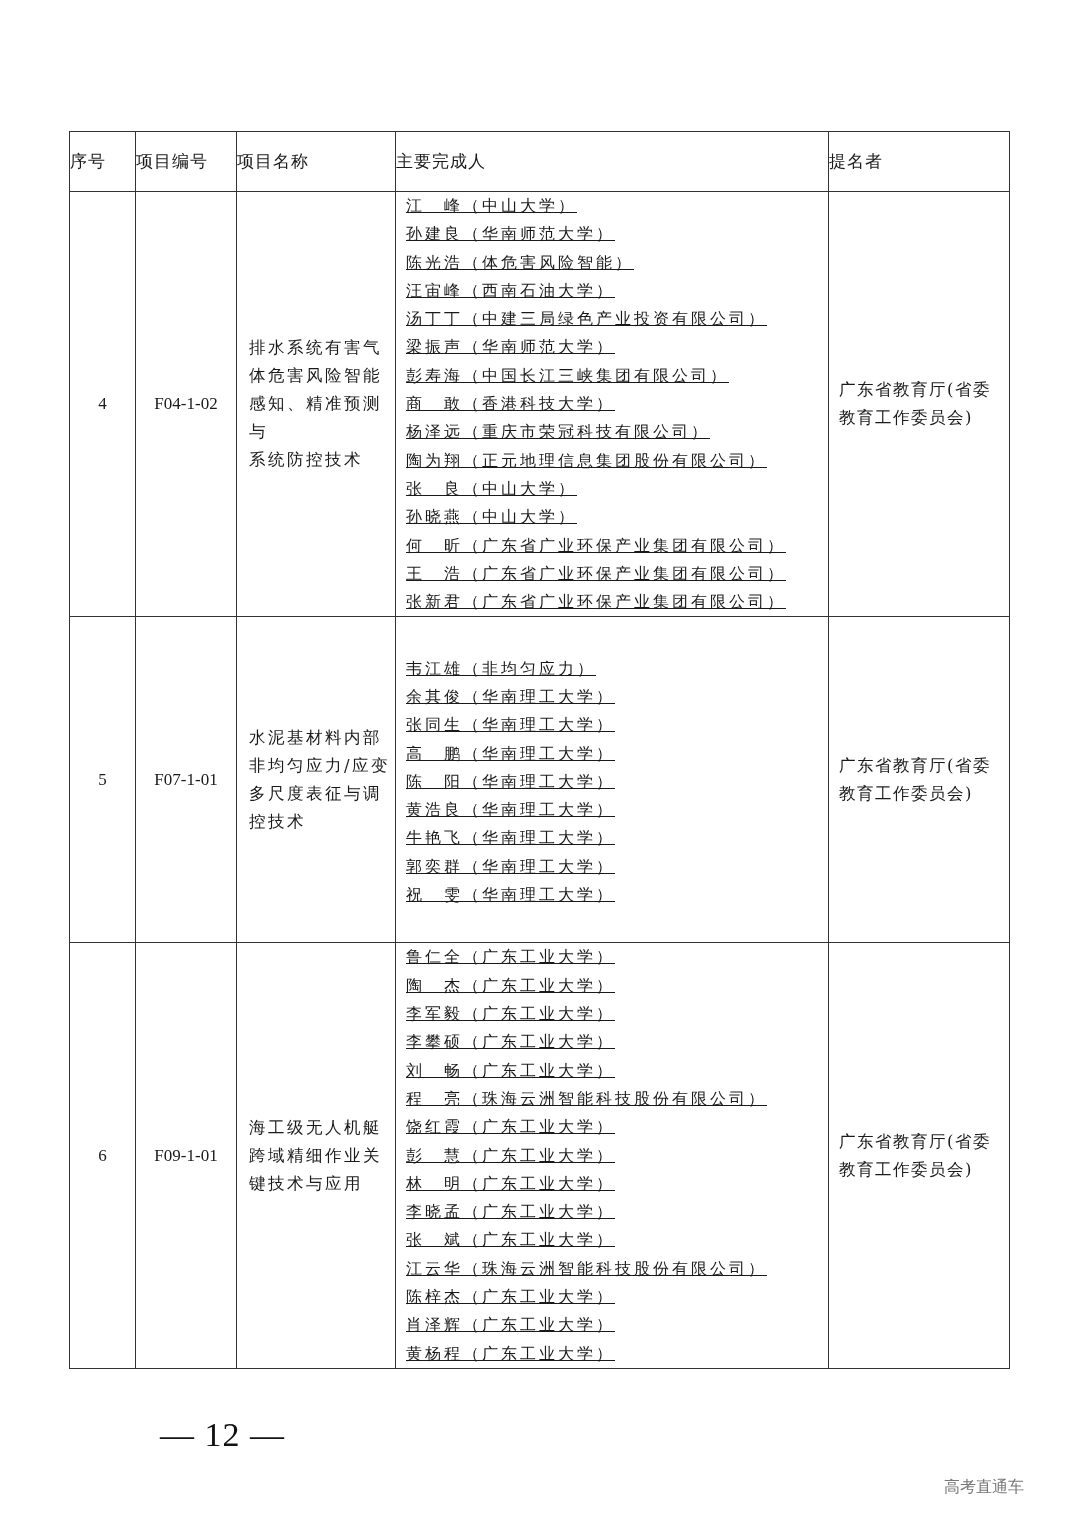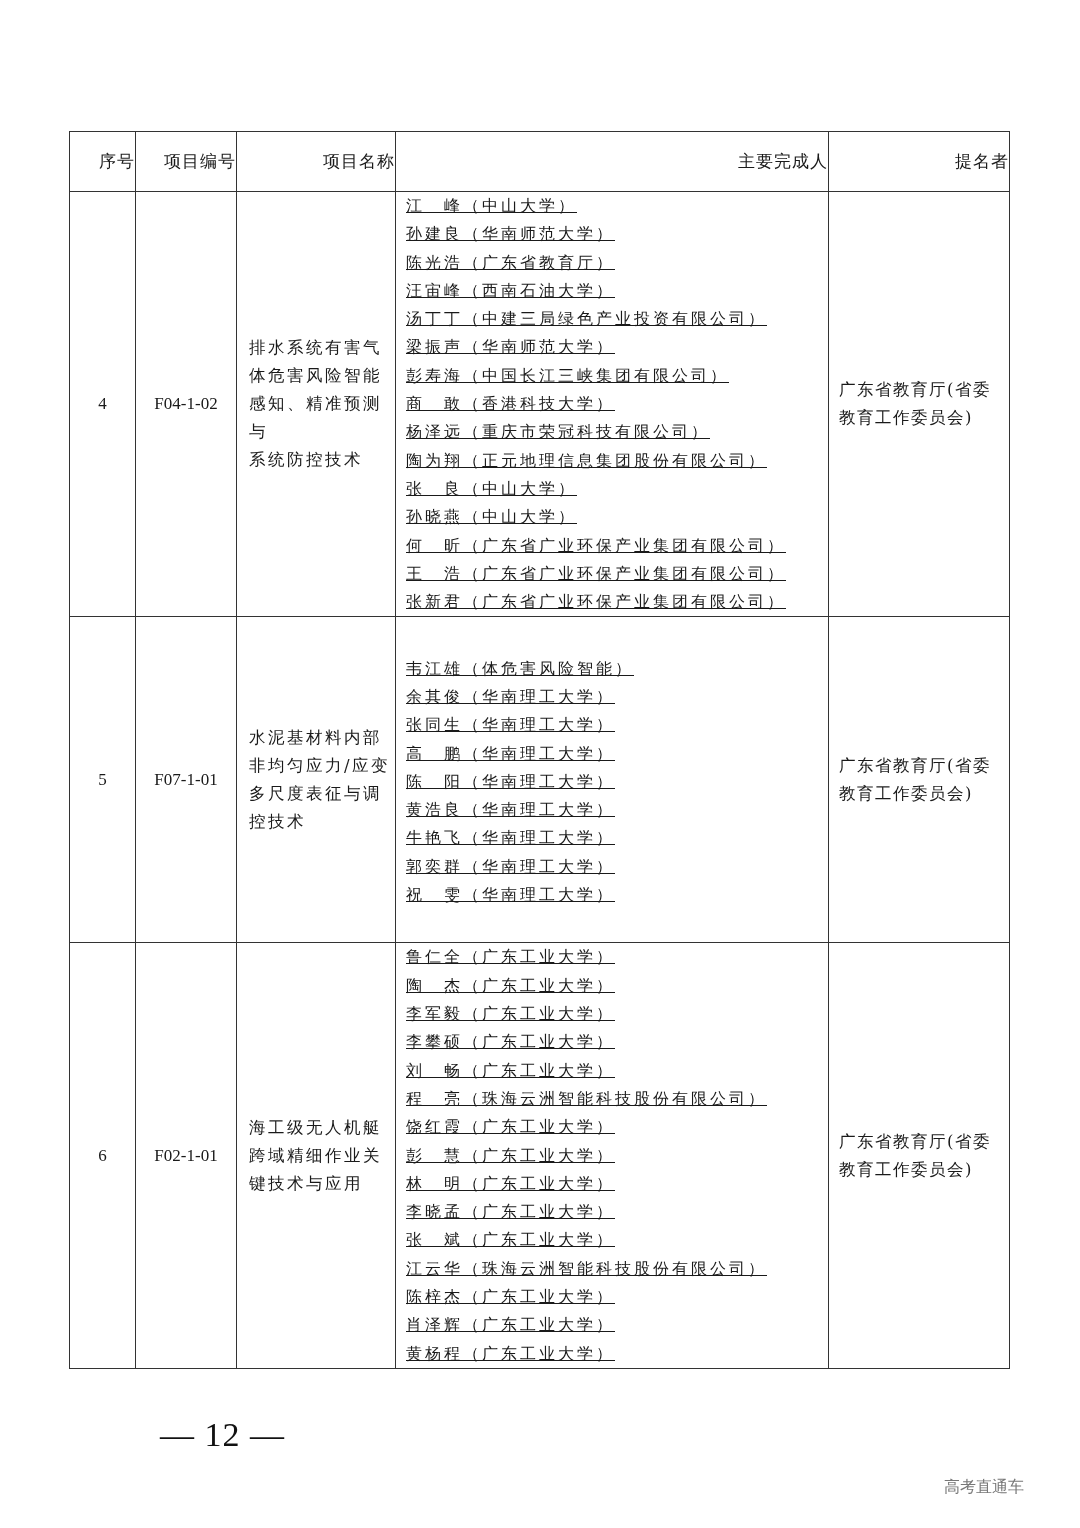--- a/index.html
+++ b/index.html
@@ -25,21 +25,21 @@
     }
     .doc-table th, .doc-table td {
       border: 1.5px solid #333;
       padding: 0;
       vertical-align: middle;
     }
     .doc-table thead th {
       height: 59px;
       font-size: 17px;
       font-weight: normal;
-      text-align: right;
+      text-align: left;
       letter-spacing: 1px;
     }
     .col-seq { width: 66px; }
     .col-code { width: 101px; }
     .col-name { width: 159px; }
     .col-people { width: 433px; }
     .col-nominator { width: 181px; }
 
     td.seq, td.code {
       text-align: center;
@@ -122,21 +122,21 @@
       <td class="name">
         <div>排水系统有害气</div>
         <div>体危害风险智能</div>
         <div>感知、精准预测与</div>
         <div>系统防控技术</div>
       </td>
       <td class="people">
         <div class="inner">
           <div class="person">江　峰（中山大学）</div>
           <div class="person">孙建良（华南师范大学）</div>
-          <div class="person">陈光浩（广东省教育厅）</div>
+          <div class="person">陈光浩（体危害风险智能）</div>
           <div class="person">汪宙峰（西南石油大学）</div>
           <div class="person">汤丁丁（中建三局绿色产业投资有限公司）</div>
           <div class="person">梁振声（华南师范大学）</div>
           <div class="person">彭寿海（中国长江三峡集团有限公司）</div>
           <div class="person">商　敢（香港科技大学）</div>
           <div class="person">杨泽远（重庆市荣冠科技有限公司）</div>
           <div class="person">陶为翔（正元地理信息集团股份有限公司）</div>
           <div class="person">张　良（中山大学）</div>
           <div class="person">孙晓燕（中山大学）</div>
           <div class="person">何　昕（广东省广业环保产业集团有限公司）</div>
@@ -154,40 +154,40 @@
       <td class="seq">5</td>
       <td class="code">F07-1-01</td>
       <td class="name">
         <div>水泥基材料内部</div>
         <div>非均匀应力/应变</div>
         <div>多尺度表征与调</div>
         <div>控技术</div>
       </td>
       <td class="people">
         <div class="inner">
-          <div class="person">韦江雄（体危害风险智能）</div>
+          <div class="person">韦江雄（非均匀应力）</div>
           <div class="person">余其俊（华南理工大学）</div>
           <div class="person">张同生（华南理工大学）</div>
           <div class="person">高　鹏（华南理工大学）</div>
           <div class="person">陈　阳（华南理工大学）</div>
           <div class="person">黄浩良（华南理工大学）</div>
           <div class="person">牛艳飞（华南理工大学）</div>
           <div class="person">郭奕群（华南理工大学）</div>
           <div class="person">祝　雯（华南理工大学）</div>
         </div>
       </td>
       <td class="nominator">
         <div>广东省教育厅(省委</div>
         <div>教育工作委员会)</div>
       </td>
     </tr>
 
     <tr class="row6">
       <td class="seq">6</td>
-      <td class="code">F02-1-01</td>
+      <td class="code">F09-1-01</td>
       <td class="name">
         <div>海工级无人机艇</div>
         <div>跨域精细作业关</div>
         <div>键技术与应用</div>
       </td>
       <td class="people">
         <div class="inner">
           <div class="person">鲁仁全（广东工业大学）</div>
           <div class="person">陶　杰（广东工业大学）</div>
           <div class="person">李军毅（广东工业大学）</div>

